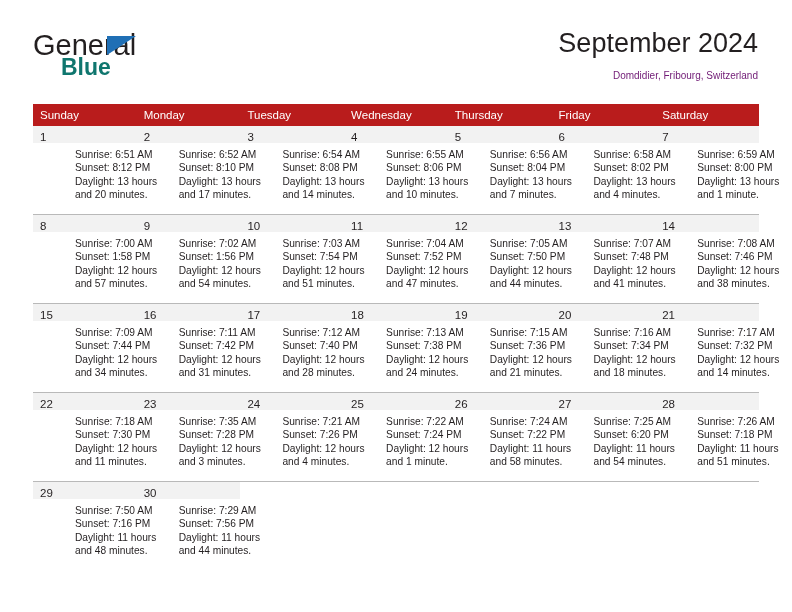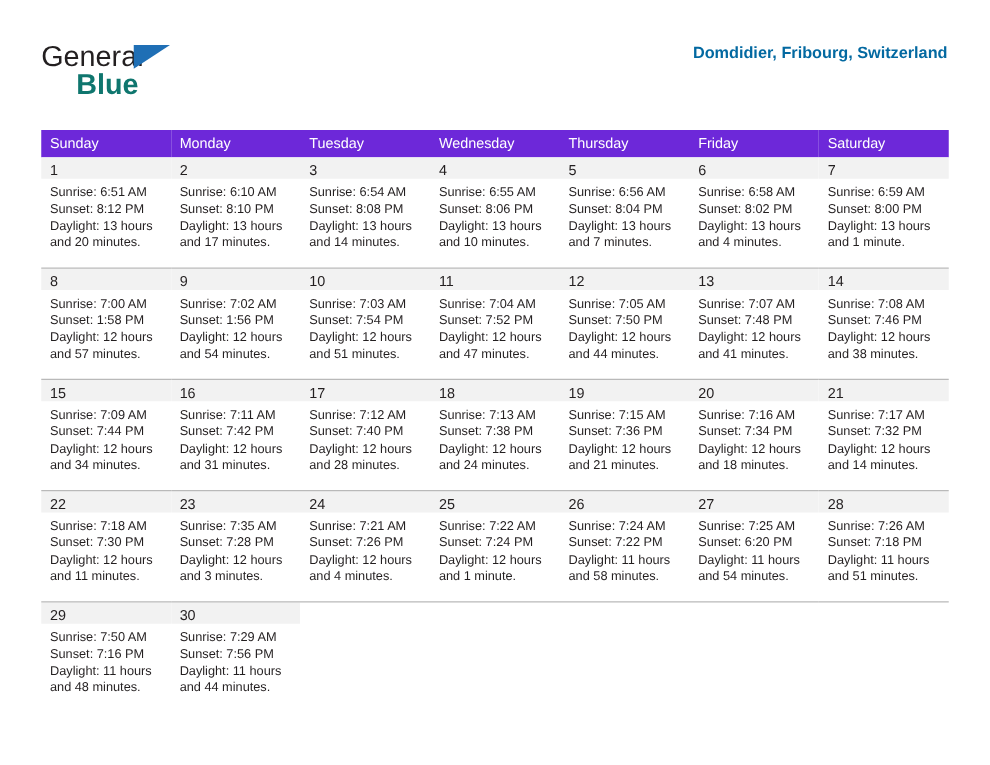--- a/index.html
+++ b/index.html
@@ -33,21 +33,21 @@
     position: absolute;
     left: 33px;
     top: 33px;
     width: 200px;
     height: 50px;
   }
   .brand-general {
     position: absolute;
     left: 0;
     top: 0;
-    font-size: 23px;
+    font-size: 29px;
     letter-spacing: 0px;
     color: #231f20;
     line-height: 25px;
     font-weight: 400;
   }
   .brand-triangle {
     position: absolute;
     left: 74px;
     top: 3px;
     width: 0;
@@ -72,38 +72,38 @@
   }
   .cal-title {
     font-size: 27px;
     font-weight: 400;
     color: #231f20;
     line-height: 34px;
     white-space: nowrap;
   }
   .cal-subtitle {
     margin-top: 7px;
-    font-size: 13px;
-    font-weight: 700;
-    color: #0369a1;
+    font-size: 10px;
+    font-weight: 400;
+    color: #701a75;
     line-height: 18px;
     white-space: nowrap;
   }
 
   
   .calendar {
     position: absolute;
     left: 33px;
     top: 104px;
     width: 726px;
     border-collapse: collapse;
     table-layout: fixed;
   }
   .calendar th {
-    background: #6d28d9;
+    background: #b91c1c;
     color: #ffffff;
     font-size: 11.5px;
     font-weight: 400;
     text-align: left;
     padding: 5px 0 5px 7px;
     height: 11px;
     border: none;
   }
   .calendar td {
     vertical-align: top;
@@ -125,20 +125,21 @@
     padding: 1px 0 0 7px;
     box-sizing: border-box;
   }
   .daynum {
     font-size: 11.5px;
     color: #231f20;
     line-height: 15px;
   }
   .cell-body {
     padding: 5px 5px 0 7px;
+    margin-left: 35px;
   }
   .cell-line {
     font-size: 10.2px;
     line-height: 13.4px;
     color: #231f20;
     white-space: nowrap;
   }
   td.empty .daynum-band {
     background: transparent;
   }
@@ -150,20 +151,21 @@
 
   <div class="header">
 
     <div class="brand">
       <span class="brand-general">General</span>
       <span class="brand-triangle"></span>
       <span class="brand-blue">Blue</span>
     </div>
 
     <div class="title-block">
+      <div class="cal-title">September 2024</div>
       <div class="cal-subtitle">Domdidier, Fribourg, Switzerland</div>
     </div>
 
   </div>
 
   <table class="calendar">
     <thead>
       <tr>
         <th>Sunday</th>
         <th>Monday</th>
@@ -181,21 +183,21 @@
             <div class="cell-body">
               <div class="cell-line">Sunrise: 6:51 AM</div>
               <div class="cell-line">Sunset: 8:12 PM</div>
               <div class="cell-line">Daylight: 13 hours</div>
               <div class="cell-line">and 20 minutes.</div>
             </div>
           </td>
           <td class="">
             <div class="daynum-band"><span class="daynum">2</span></div>
             <div class="cell-body">
-              <div class="cell-line">Sunrise: 6:10 AM</div>
+              <div class="cell-line">Sunrise: 6:52 AM</div>
               <div class="cell-line">Sunset: 8:10 PM</div>
               <div class="cell-line">Daylight: 13 hours</div>
               <div class="cell-line">and 17 minutes.</div>
             </div>
           </td>
           <td class="">
             <div class="daynum-band"><span class="daynum">3</span></div>
             <div class="cell-body">
               <div class="cell-line">Sunrise: 6:54 AM</div>
               <div class="cell-line">Sunset: 8:08 PM</div>

